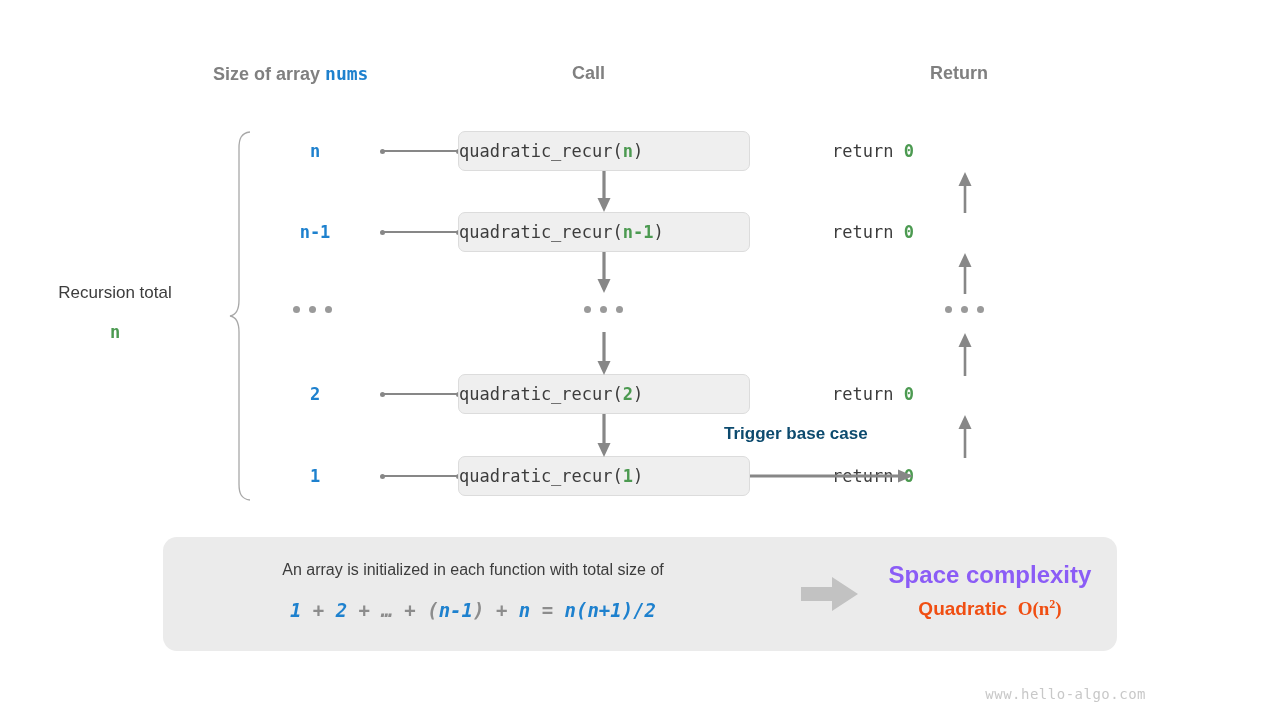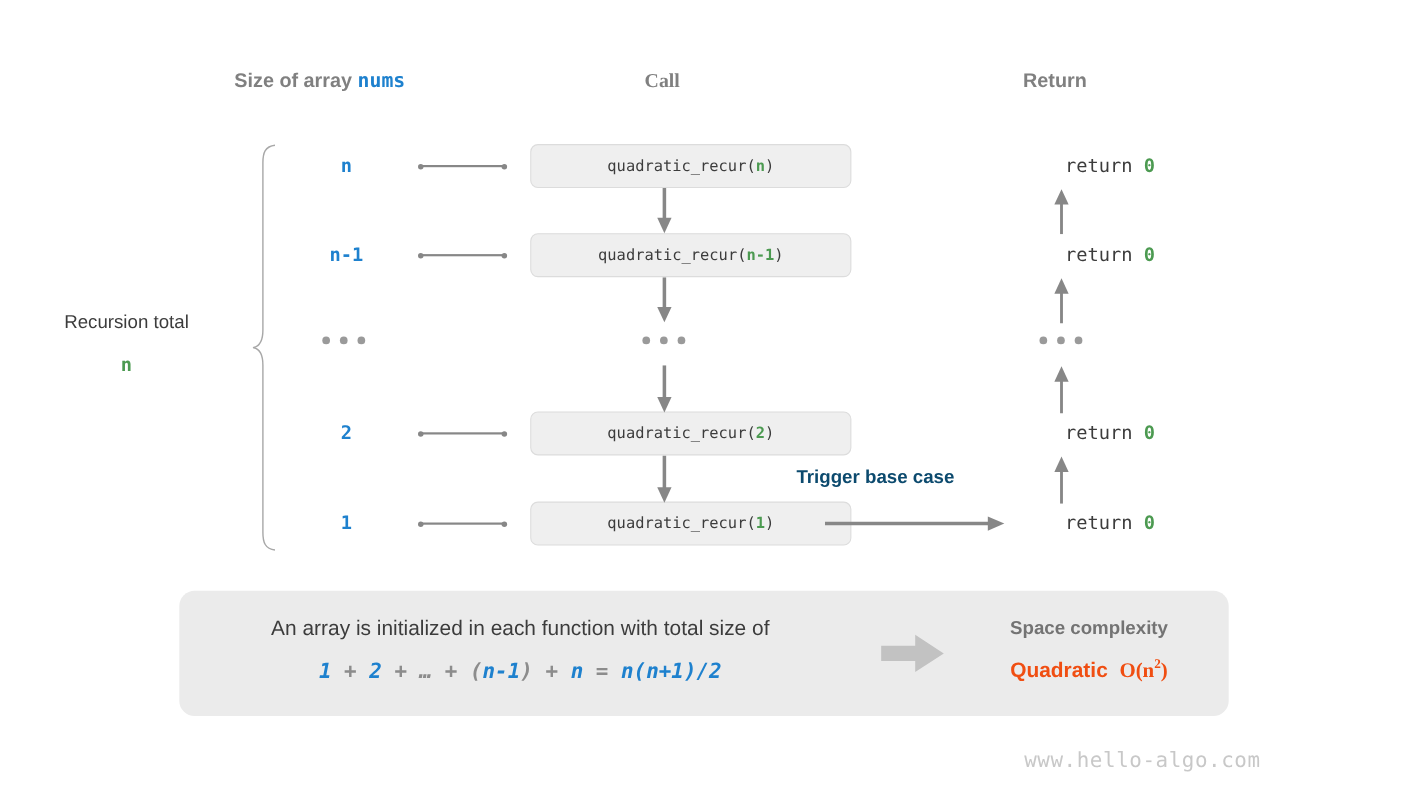--- a/index.html
+++ b/index.html
@@ -108,35 +108,33 @@
     left: 458px;
     top: 0;
     width: 292px;
     height: 40px;
     box-sizing: border-box;
     background: #efefef;
     border: 1px solid #dcdcdc;
     border-radius: 7px;
     display: flex;
     align-items: center;
-    justify-content: center;
-    font-family: "DejaVu Sans Mono", monospace;
-    font-size: 14px;
+    font-family: "DejaVu Sans Mono", monospace;
+    font-size: 17px;
     color: #3c3c3c;
     white-space: nowrap;
-    margin-left: 24px;
   }
   .call-box .arg { color: #4c9a51; font-weight: bold; }
 
   
   .return-text {
     position: absolute;
-    left: 880px;
+    left: 832px;
     width: 170px;
-    text-align: right;
+    text-align: left;
     top: 0;
     line-height: 40px;
     font-family: "DejaVu Sans Mono", monospace;
     font-size: 17px;
     color: #3c3c3c;
     white-space: nowrap;
   }
   .return-text .rv { color: #4c9a51; font-weight: bold; }
 
   
@@ -190,21 +188,21 @@
     width: 620px;
     height: 114px;
   }
   .sum-line1 {
     position: absolute;
     top: 24px;
     left: 0;
     width: 620px;
     text-align: center;
     font-family: "Liberation Sans", sans-serif;
-    font-size: 19px;
+    font-size: 16px;
     color: #3c3c3c;
     white-space: nowrap;
   }
   .sum-formula {
     position: absolute;
     top: 62px;
     left: 0;
     width: 620px;
     text-align: center;
     font-family: "DejaVu Sans Mono", monospace;
@@ -233,22 +231,22 @@
     height: 114px;
   }
   .sum-title {
     position: absolute;
     top: 24px;
     left: 0;
     width: 254px;
     text-align: center;
     font-family: "Liberation Sans", sans-serif;
     font-weight: bold;
-    font-size: 17px;
-    color: #737373;
+    font-size: 24px;
+    color: #8b5cf6;
     white-space: nowrap;
   }
   .sum-complexity {
     position: absolute;
     top: 60px;
     left: 0;
     width: 254px;
     text-align: center;
     font-family: "Liberation Sans", sans-serif;
     font-weight: bold;
@@ -261,35 +259,35 @@
     font-weight: bold;
   }
   .sum-complexity sup { font-size: 12px; }
 
   
   .watermark {
     position: absolute;
     right: 38px;
     bottom: 18px;
     font-family: "DejaVu Sans Mono", monospace;
-    font-size: 19px;
+    font-size: 14px;
     color: #c8c8c8;
     letter-spacing: 0.5px;
     white-space: nowrap;
   }
 </style>
 </head>
 <body>
 
 <div id="stage">
 
   <div class="col-header" style="left:213px; top:63px;">
     <span>Size of array </span><span class="mono-blue">nums</span>
   </div>
-  <div class="col-header" style="left:586px; top:63px;font-family:Liberation Serif, serif;">Call</div>
+  <div class="col-header" style="left:572px; top:63px;">Call</div>
   <div class="col-header" style="left:930px; top:63px;">Return</div>
 
   <div class="brace-wrap">
     <svg width="26" height="372" viewBox="0 0 26 372">
       <path d="M 22 2 C 13 3 11 9 11 18 L 11 170 C 11 180 8 185 2 186 C 8 187 11 192 11 202 L 11 354 C 11 363 13 369 22 370" fill="none" stroke="#a8a8a8" stroke-width="1.3"></path>
     </svg>
   </div>
   <div class="depth-label">Recursion total</div>
   <div class="depth-value">n</div>
 

